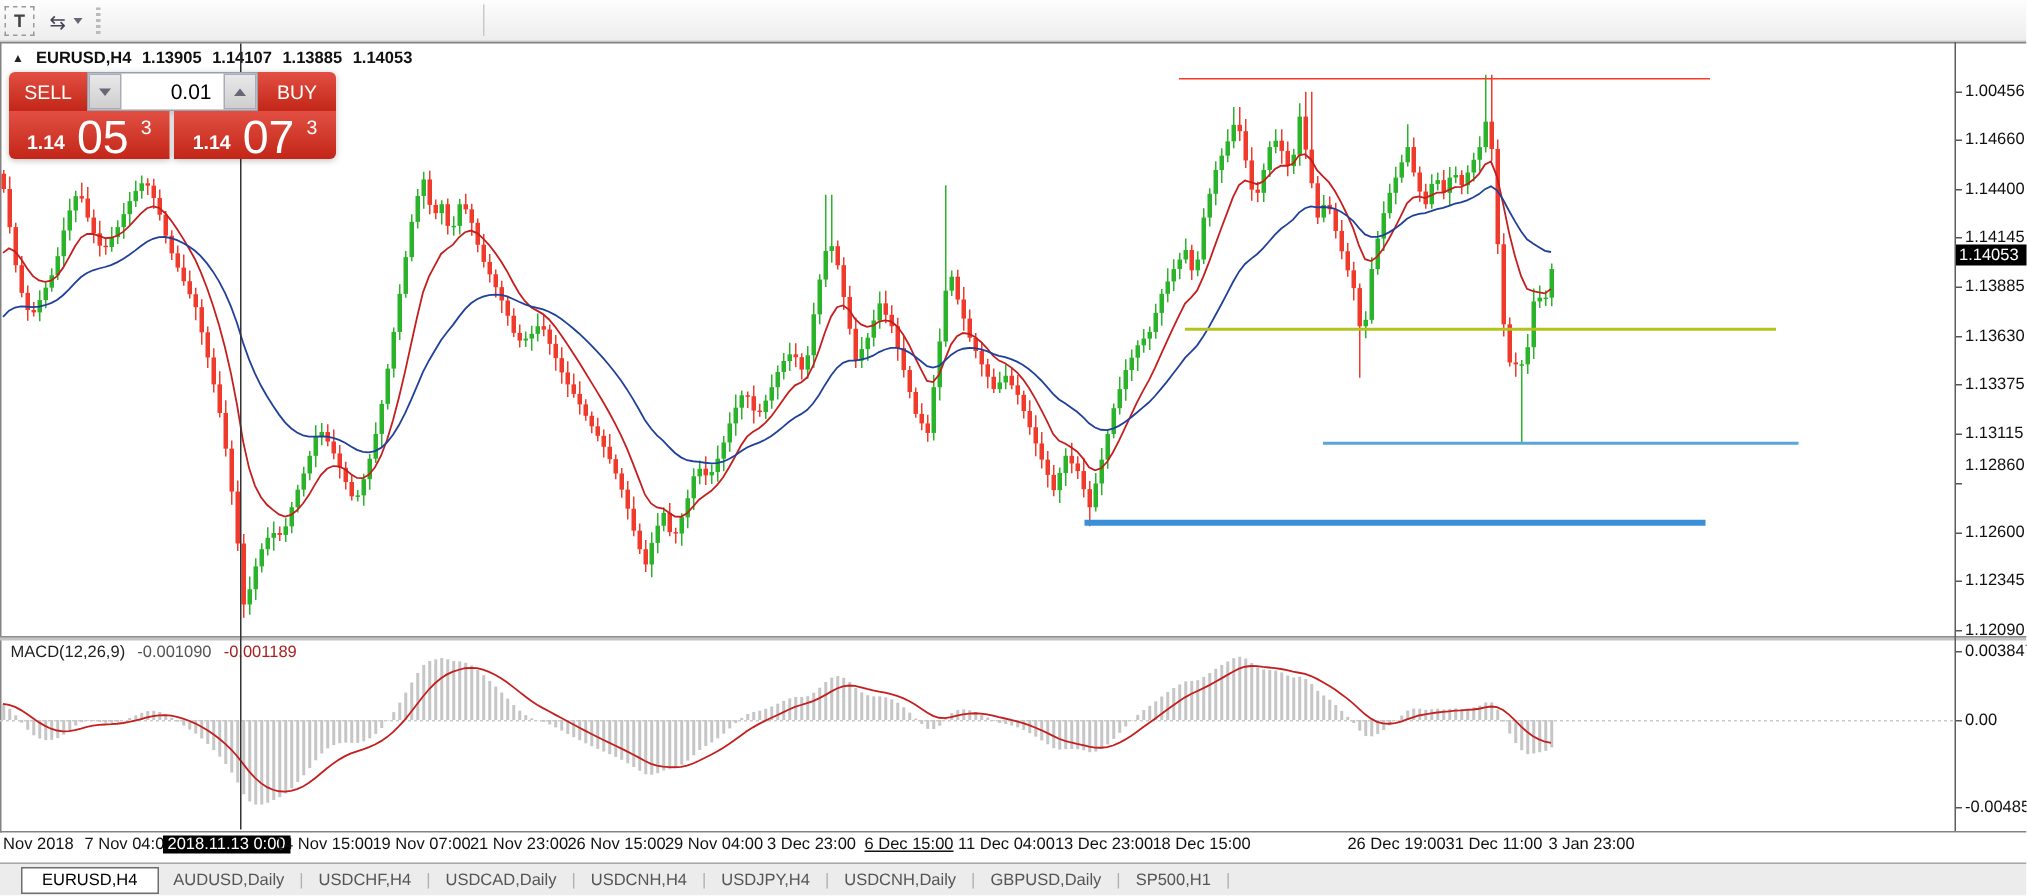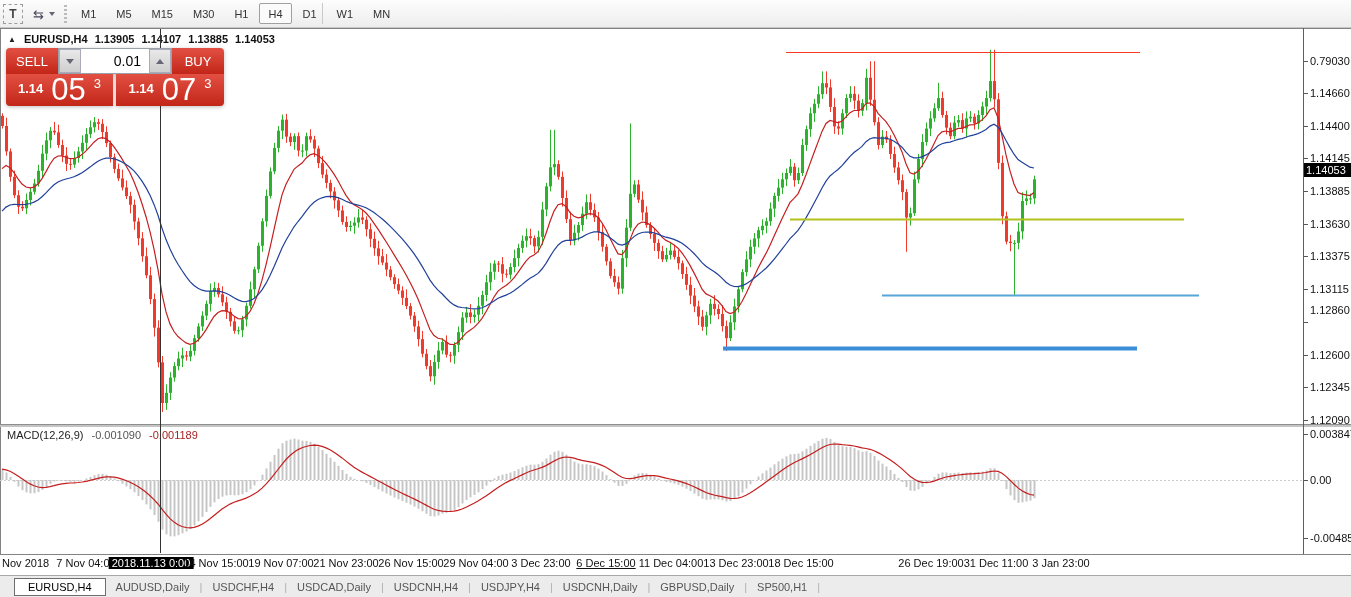--- a/index.html
+++ b/index.html
@@ -67,21 +67,21 @@
     display:flex;align-items:center;justify-content:center;}
   .vol-box{position:absolute;left:52px;top:0;width:114px;height:26px;background:#fff;
     border:1px solid #98a0a8;box-sizing:border-box;display:flex;}
   .spin{width:22px;height:100%;background:linear-gradient(#e8e8e8,#cfcfcf);border:1px solid #aab;
     box-sizing:border-box;display:flex;align-items:center;justify-content:center;}
   .spin .c-down{width:0;height:0;border-left:4px solid transparent;border-right:4px solid transparent;border-top:5px solid #667;}
   .spin .c-up{width:0;height:0;border-left:4px solid transparent;border-right:4px solid transparent;border-bottom:5px solid #667;}
   .vol-val{flex:1;font-size:14px;color:#000;display:flex;align-items:center;justify-content:flex-end;padding-right:8px;border-radius:11px;}
   .sell-price{left:0;top:26px;width:107px;height:32px;border-radius:0 0 0 4px;}
   .buy-price{left:110px;top:26px;width:108px;height:32px;border-radius:0 0 4px 0;}
-  .price-inner{width:100%;height:100%;display:flex;align-items:center;justify-content:center;}
+  .price-inner{width:100%;height:100%;display:flex;align-items:flex-end;justify-content:center;}
   .p-base{font-size:13px;font-weight:bold;margin-bottom:4px;}
   .p-big{font-size:31px;line-height:28px;margin:0 8px;}
   .p-pip{font-size:13px;margin-bottom:14px;}
 
   
   .tabbar{position:absolute;left:0;top:575px;width:1351px;height:22px;background:#ececec;
     border-top:1px solid #a8a8a8;box-sizing:border-box;display:flex;align-items:center;
     font-size:11px;color:#555;z-index:10;}
   .tab{padding:2px 10px;white-space:nowrap;}
   .tab.active{background:#fff;border:1px solid #6e6e6e;margin-left:14px;padding:2px 13px;color:#000;}
@@ -90,31 +90,20 @@
 </head>
 <body>
 
 <div class="toolbar">
   <div class="tool-btn text-tool">T</div>
   <div class="tool-btn arrows-btn">
     <span class="glyph">⇆</span>
     <span class="caret"></span>
   </div>
   <div class="grip"></div>
-  <div class="tf-group" id="tf-group">
-      <div class="tf-btn">M1</div>
-      <div class="tf-btn">M5</div>
-      <div class="tf-btn">M15</div>
-      <div class="tf-btn">M30</div>
-      <div class="tf-btn">H1</div>
-      <div class="tf-btn active">H4</div>
-      <div class="tf-btn">D1</div>
-      <div class="tf-btn">W1</div>
-      <div class="tf-btn">MN</div>
-    </div>
   <div class="toolbar-sep"></div>
 </div>
 
 <div class="chart-frame"></div>
 <div class="price-pane"></div>
 <div class="macd-pane"></div>
 <div class="splitter"></div>
 <div class="pane-bottom"></div>
 <div class="axis-vline"></div>
 
@@ -949,21 +938,21 @@
     <div class="price-inner">
       <span class="p-base">1.14</span>
       <span class="p-big">07</span>
       <span class="p-pip">3</span>
     </div>
   </div>
 </div>
 
 <div class="price-axis" id="price-axis">
     <div class="y-tick" style="top: 32.5641px;"></div>
-    <div class="y-lab" style="top: 32.5641px;">0.79030</div>
+    <div class="y-lab" style="top: 32.5641px;">1.00456</div>
     <div class="y-tick" style="top: 64.9644px;"></div>
     <div class="y-lab" style="top: 64.9644px;">1.14660</div>
     <div class="y-tick" style="top: 98px;"></div>
     <div class="y-lab" style="top: 98px;">1.14400</div>
     <div class="y-tick" style="top: 130.4px;"></div>
     <div class="y-lab" style="top: 130.4px;">1.14145</div>
     <div class="y-tick" style="top: 163.436px;"></div>
     <div class="y-lab" style="top: 163.436px;">1.13885</div>
     <div class="y-tick" style="top: 195.836px;"></div>
     <div class="y-lab" style="top: 195.836px;">1.13630</div>

